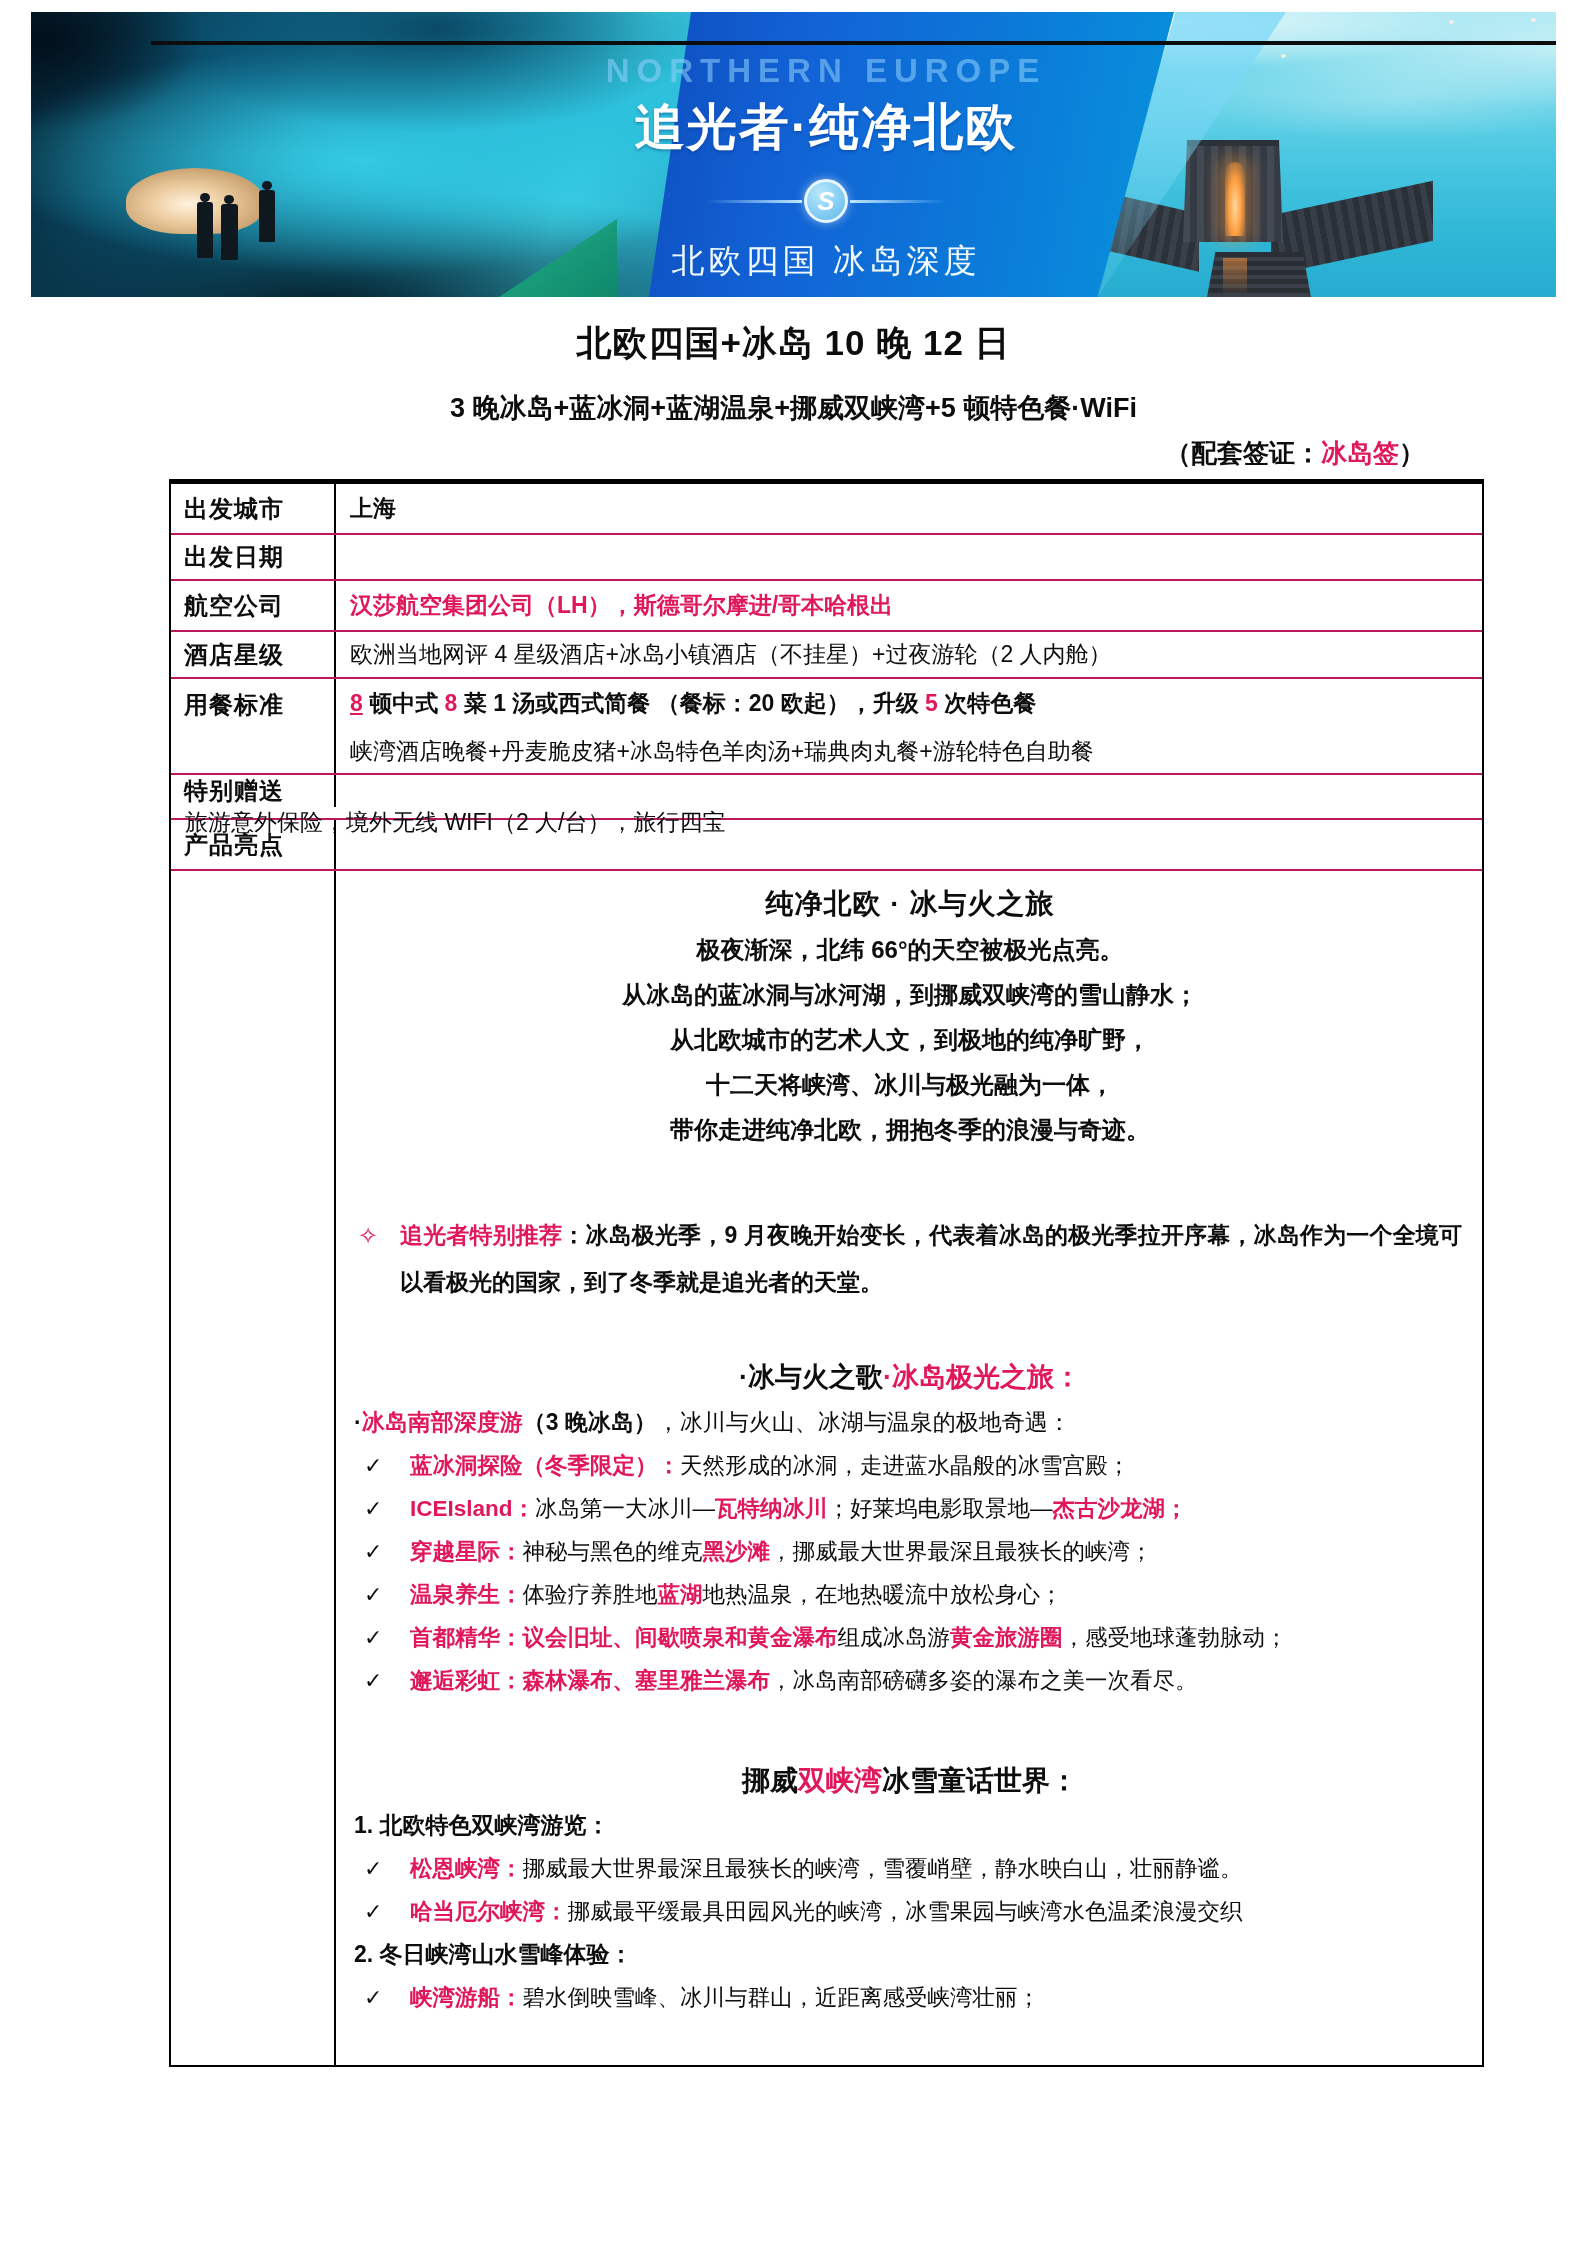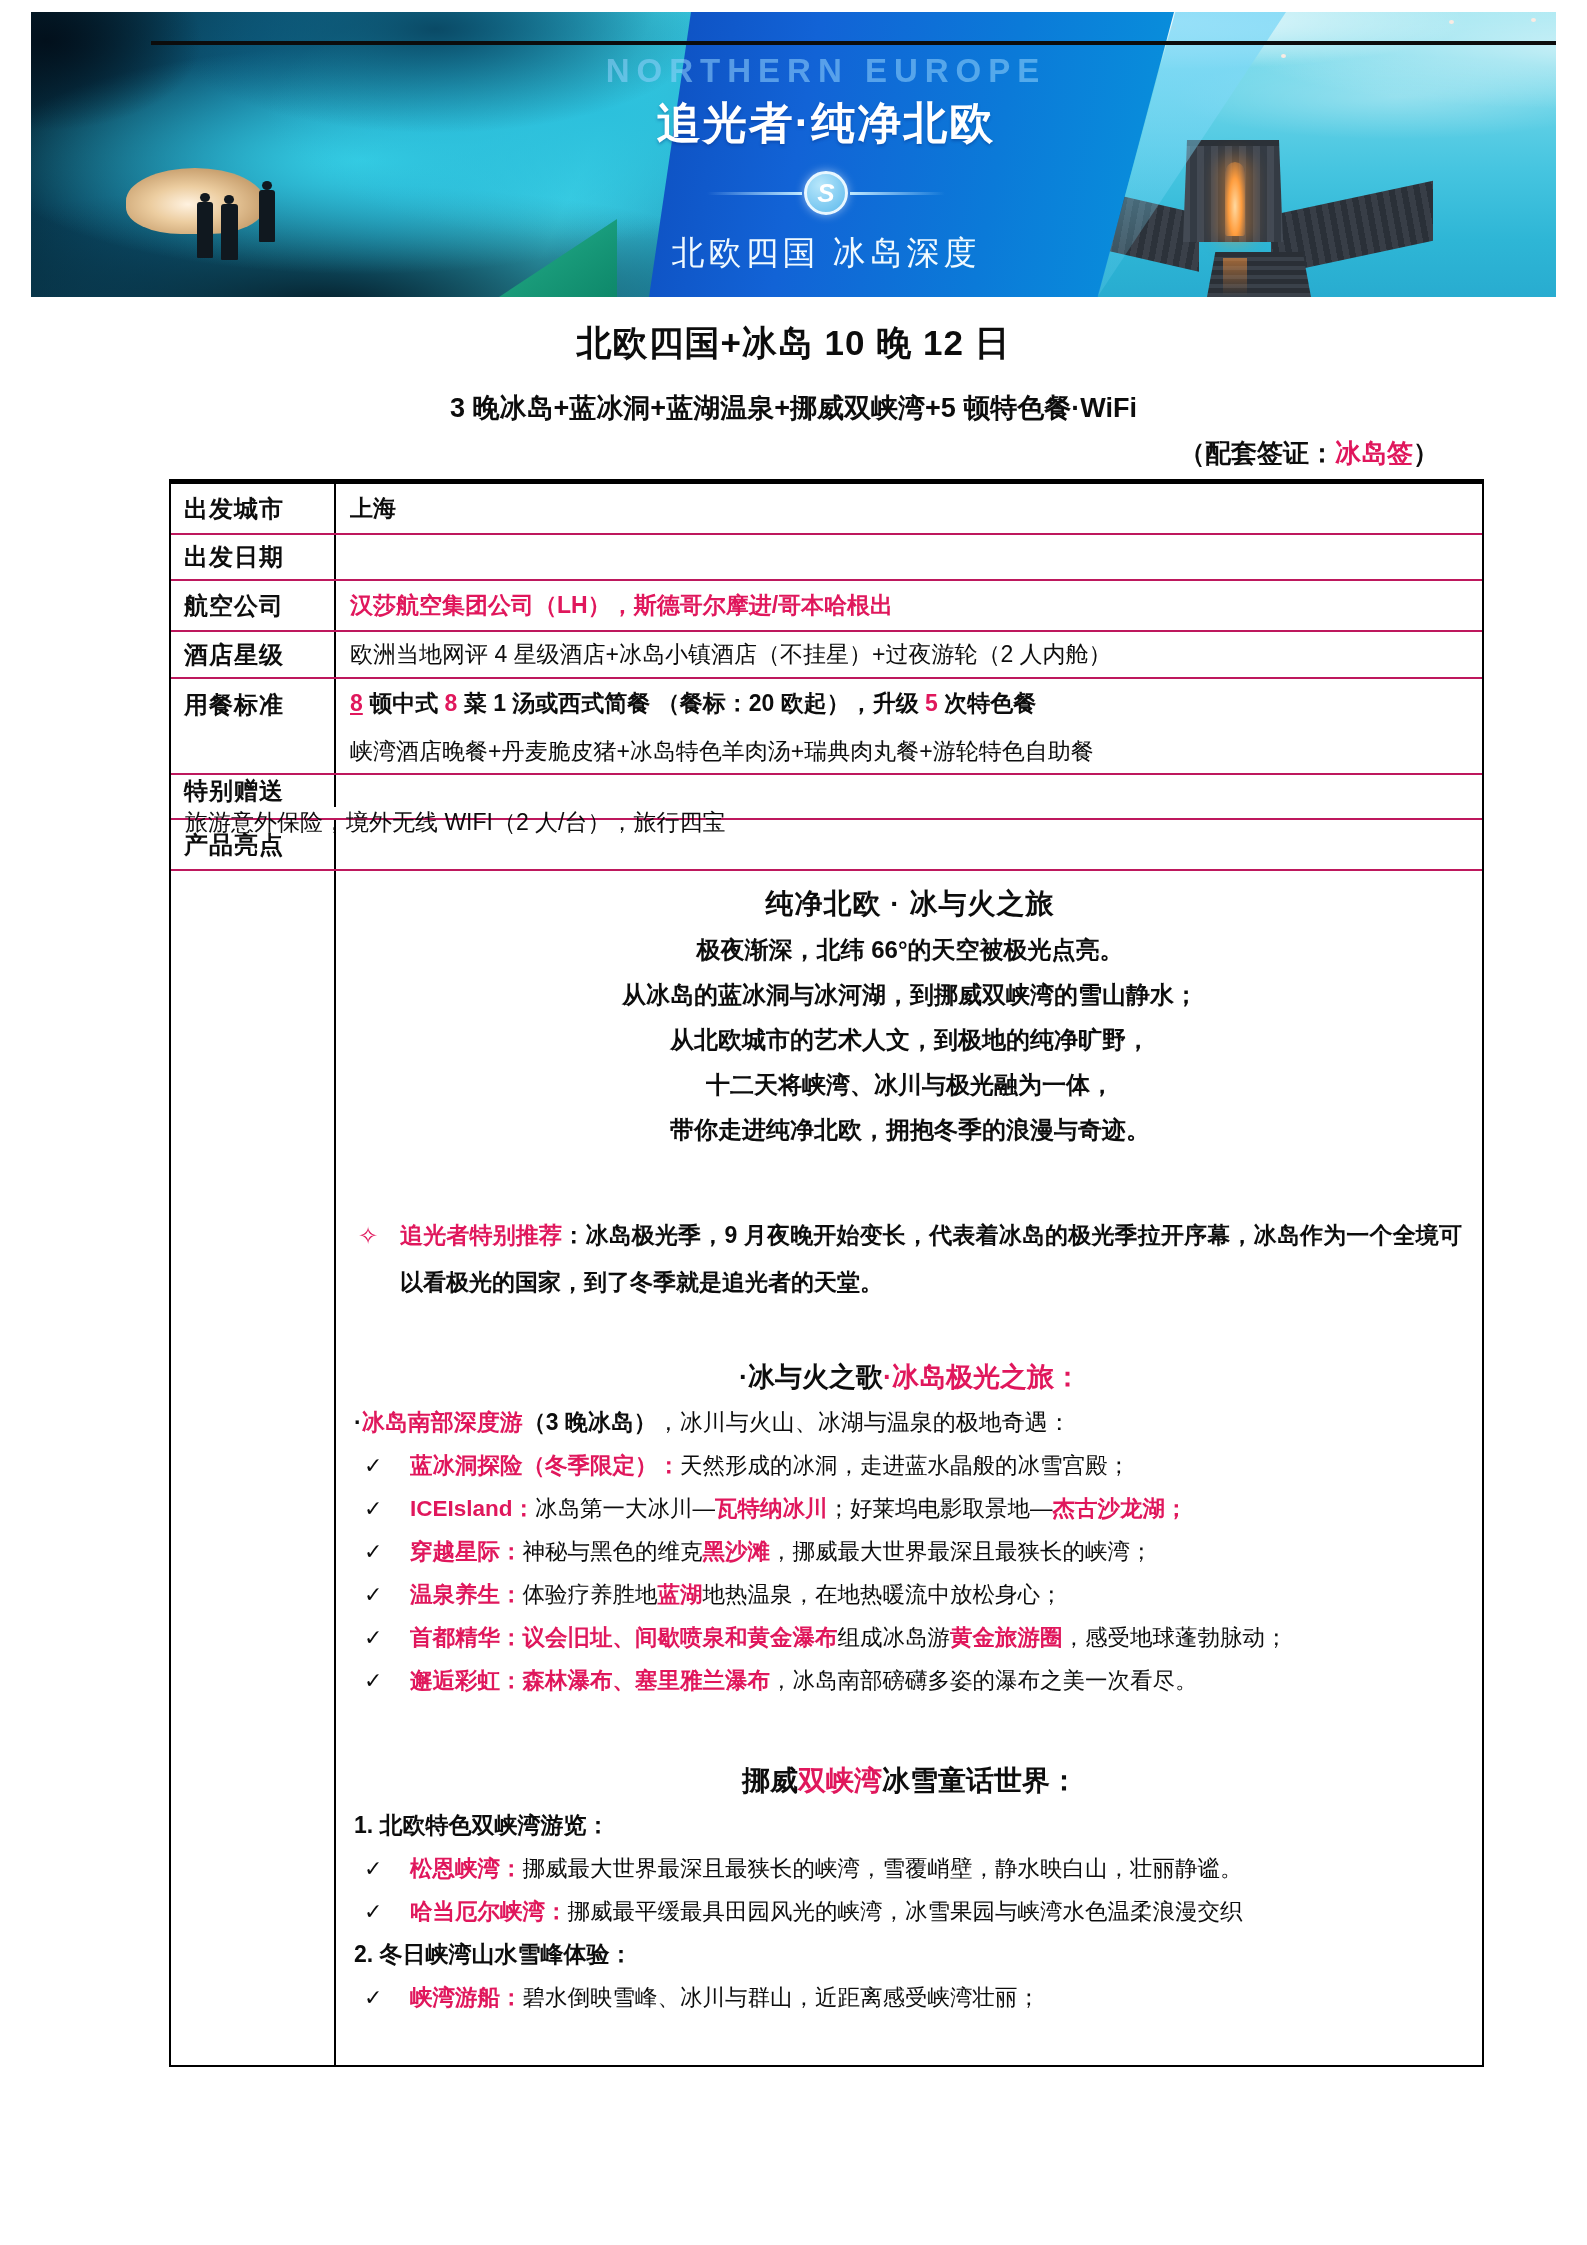--- a/index.html
+++ b/index.html
@@ -51,38 +51,38 @@
     clip-path:polygon(100% 0,100% 100%,0 100%);
     background:linear-gradient(135deg,#23b188,#0c8a66); opacity:.9; }
   .panel { position:absolute; left:618px; top:0; width:525px; height:285px;
     clip-path:polygon(8% 0,100% 0,85.5% 100%,0 100%);
     background:linear-gradient(100deg,#0e4fc0 0%,#1263d6 30%,#0b7ad8 65%,#0893dc 100%); }
   .panel-shine { position:absolute; left:1050px; top:0; width:205px; height:285px;
     clip-path:polygon(46% 0,100% 0,8% 100%);
     background:linear-gradient(180deg, rgba(125,216,247,.8) 0%, rgba(125,216,247,.2) 85%); }
   .banner-text { position:absolute; left:545px; top:0; width:500px; height:285px; text-align:center; z-index:5; }
   .kicker { margin-top:40px; font-size:33px; font-weight:700; letter-spacing:7px; color:rgba(145,210,252,.55); }
-  .btitle { margin-top:4px; font-size:44px; font-weight:800; color:#fff; letter-spacing:2px;
+  .btitle { margin-top:4px; font-size:50px; font-weight:800; color:#fff; letter-spacing:2px;
     text-shadow:0 2px 3px rgba(0,40,120,.35); }
   .logo-row { margin-top:18px; display:flex; align-items:center; justify-content:center; }
   .lline { width:95px; height:3px; background:linear-gradient(90deg, rgba(191,233,255,0), #bfe9ff); }
   .rline { width:95px; height:3px; background:linear-gradient(90deg, #bfe9ff, rgba(191,233,255,0)); }
   .scircle { width:44px; height:44px; border-radius:50%; border:3px solid #e8f7ff; margin:0 2px;
     background:radial-gradient(circle at 35% 30%, #b8e7fb, #5cb9ec);
     display:flex; align-items:center; justify-content:center; box-shadow:0 0 10px rgba(255,255,255,.5); }
   .sletter { color:#fff; font-size:26px; font-weight:800; font-style:italic; }
   .bsub { margin-top:16px; font-size:33px; color:#f0faff; letter-spacing:4px; font-weight:500; }
   .top-rule { position:absolute; left:120px; top:29px; width:1437px; height:4px; background:#0c0c0c; z-index:6; }
 
   
   .doc-title { position:absolute; top:308px; left:0; width:100%; text-align:center;
     font-size:35px; font-weight:800; letter-spacing:1px; }
   .doc-sub { position:absolute; top:378px; left:0; width:100%; text-align:center;
     font-size:27px; font-weight:700; }
-  .visa { position:absolute; top:424px; right:117px; font-size:26px; font-weight:700; }
+  .visa { position:absolute; top:424px; right:131px; font-size:26px; font-weight:700; }
 
   
   .itable { position:absolute; top:467px; left:138px; width:1315px; height:1588px;
     border:2px solid #000; border-top:5px solid #000; display:flex; flex-direction:column; background:#fff; }
   .trow { display:flex; border-bottom:2px solid #be185d; }
   .r1{height:51px;} .r2{height:46px;} .r3{height:51px;} .r4{height:47px;}
   .r5{height:96px;} .r6{height:45px;flex-direction:column;} .r7{height:51px;gap:20px;}
   .trow-content { flex:1; border-bottom:none; }
   .cl { width:165px; border-right:2px solid #000; display:flex; align-items:center;
     padding-left:13px; font-size:24px; font-weight:700; letter-spacing:1px; flex-shrink:0; }

